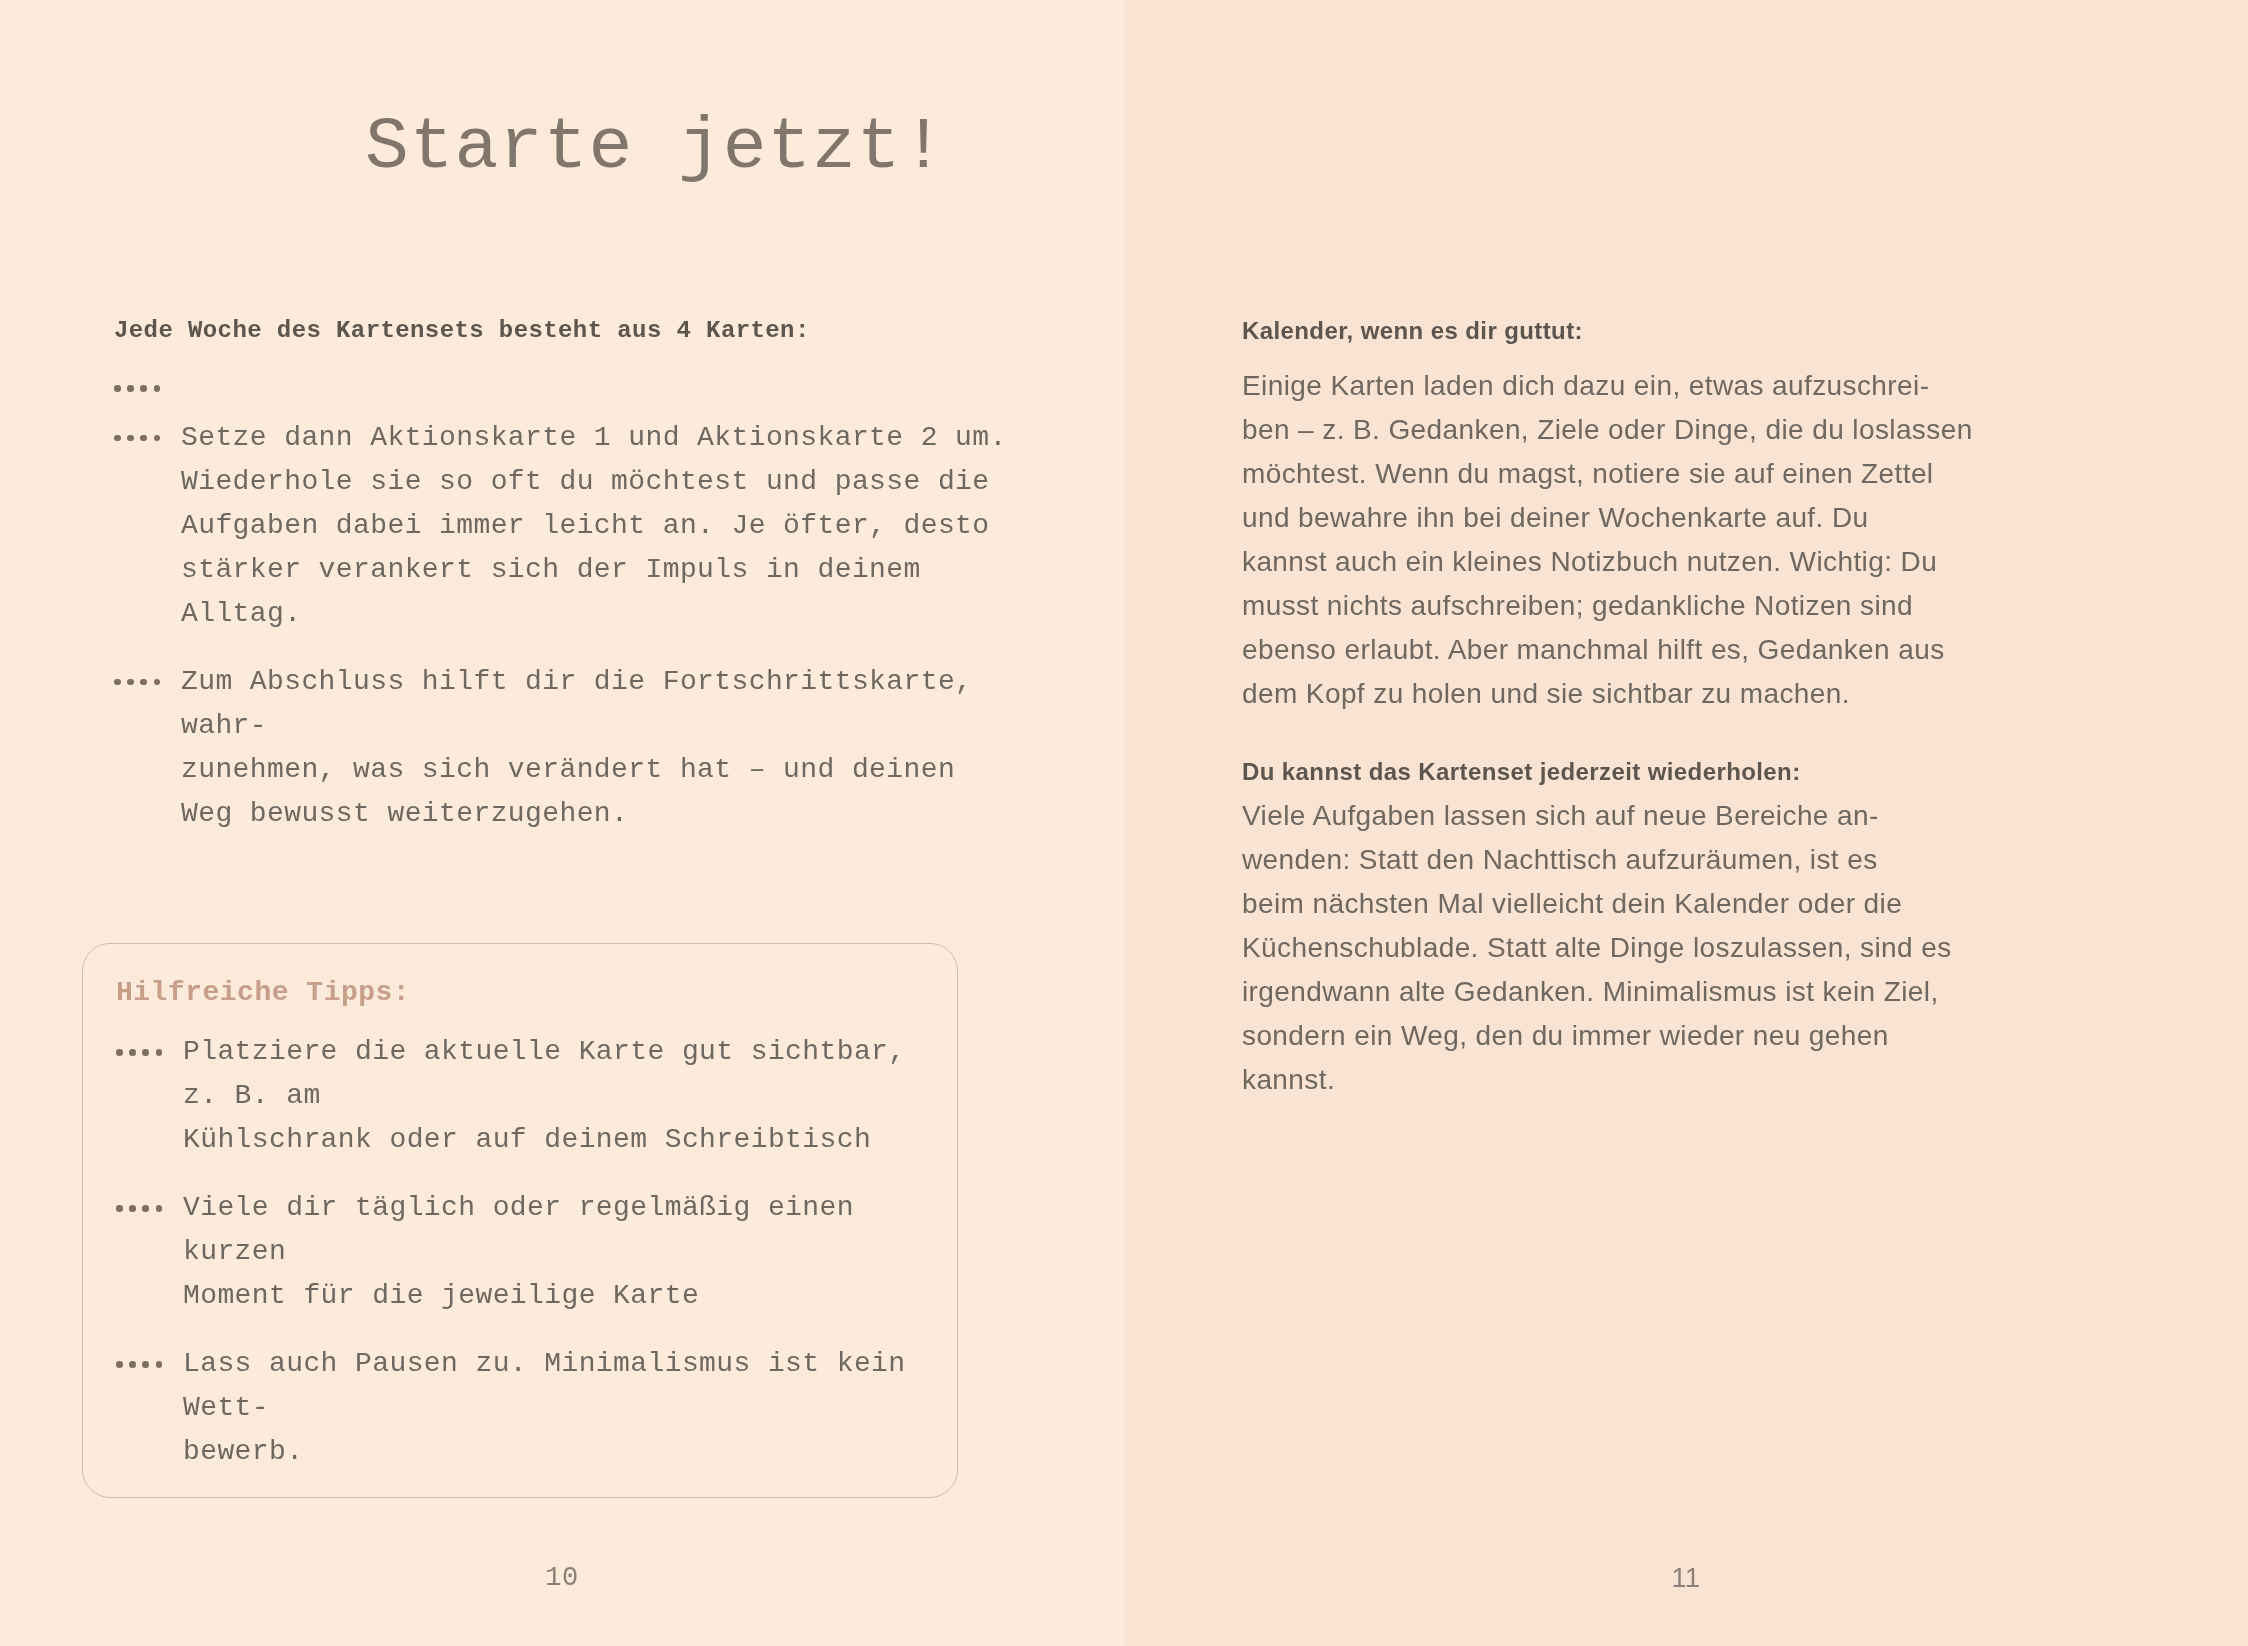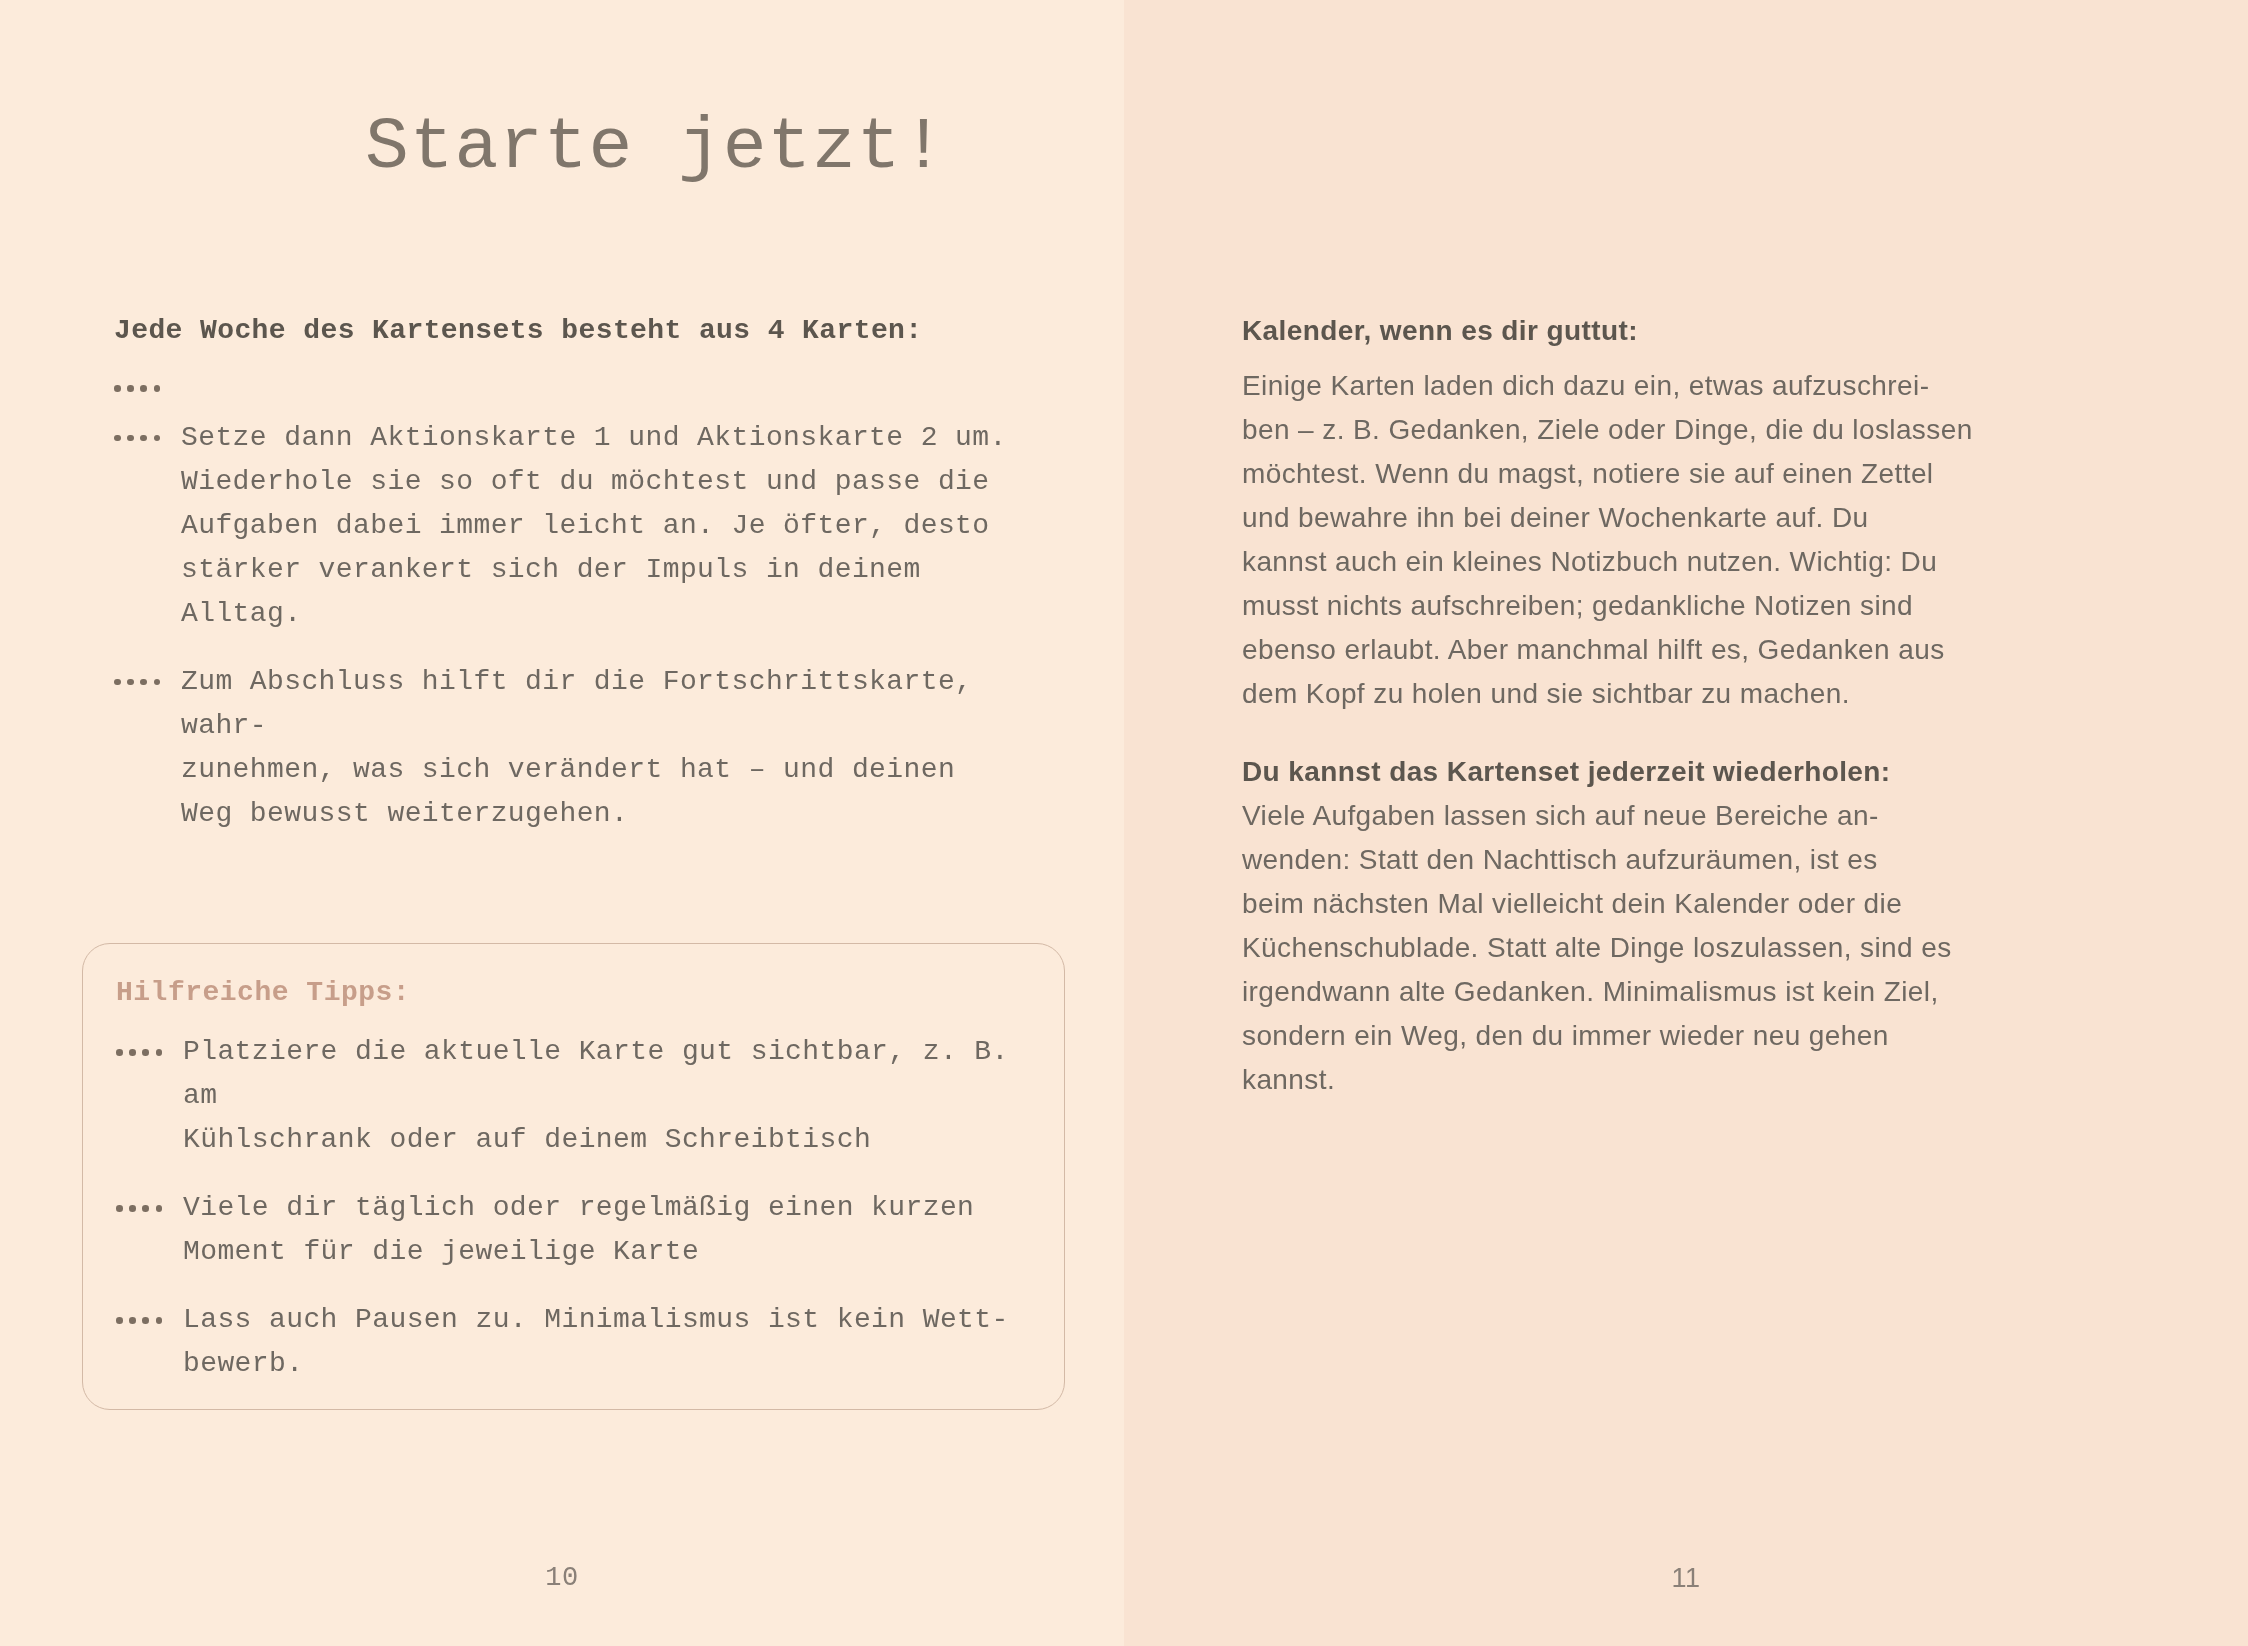--- a/index.html
+++ b/index.html
@@ -36,21 +36,21 @@
     line-height: 1;
   }
 
   .intro {
     position: absolute;
     left: 114px;
     top: 309px;
     width: 928px;
   }
   .section-heading {
-    font-size: 28px;
+    font-size: 24px;
     font-weight: 700;
     color: #5c564e;
     letter-spacing: 0.4px;
     line-height: 44px;
   }
   .intro .section-heading { margin-bottom: 13px; }
 
   .bullet-row {
     display: flex;
     align-items: flex-start;
@@ -75,21 +75,21 @@
     color: #6e6861;
     letter-spacing: 0.4px;
     line-height: 44px;
     white-space: pre-line;
   }
 
   .tips-box {
     position: absolute;
     left: 82px;
     top: 943px;
-    width: 983px;
+    width: 876px;
     box-sizing: border-box;
     border: 1.9px solid #d3b9a6;
     border-radius: 28px;
     padding: 30px 28px 22.5px 33px;
     background: transparent;
   }
   .tips-heading {
     font-size: 28px;
     font-weight: 600;
     color: #c79e8a;

